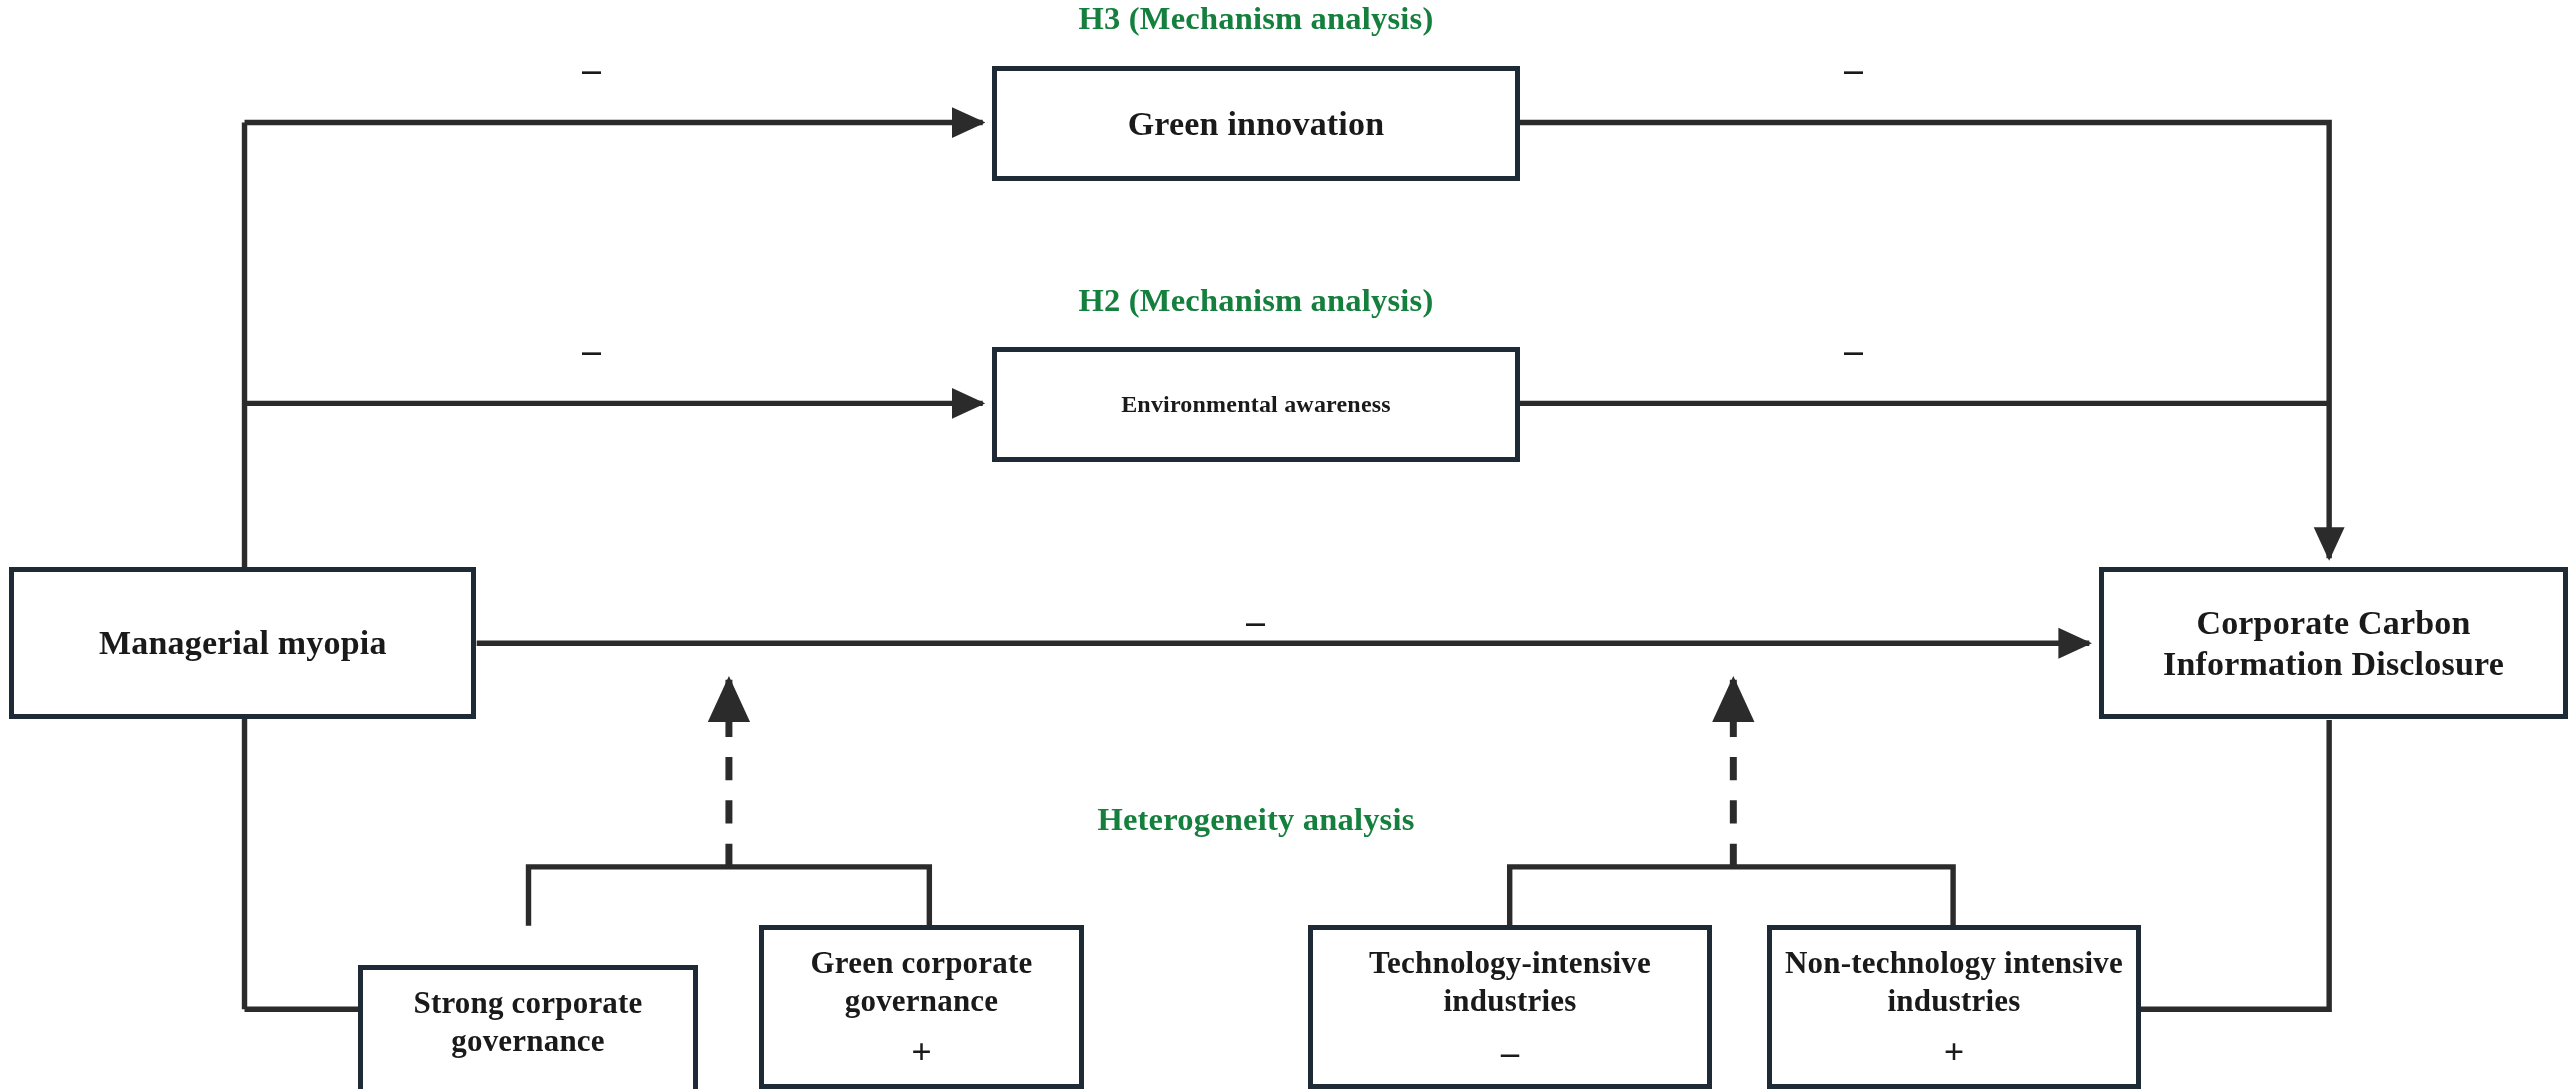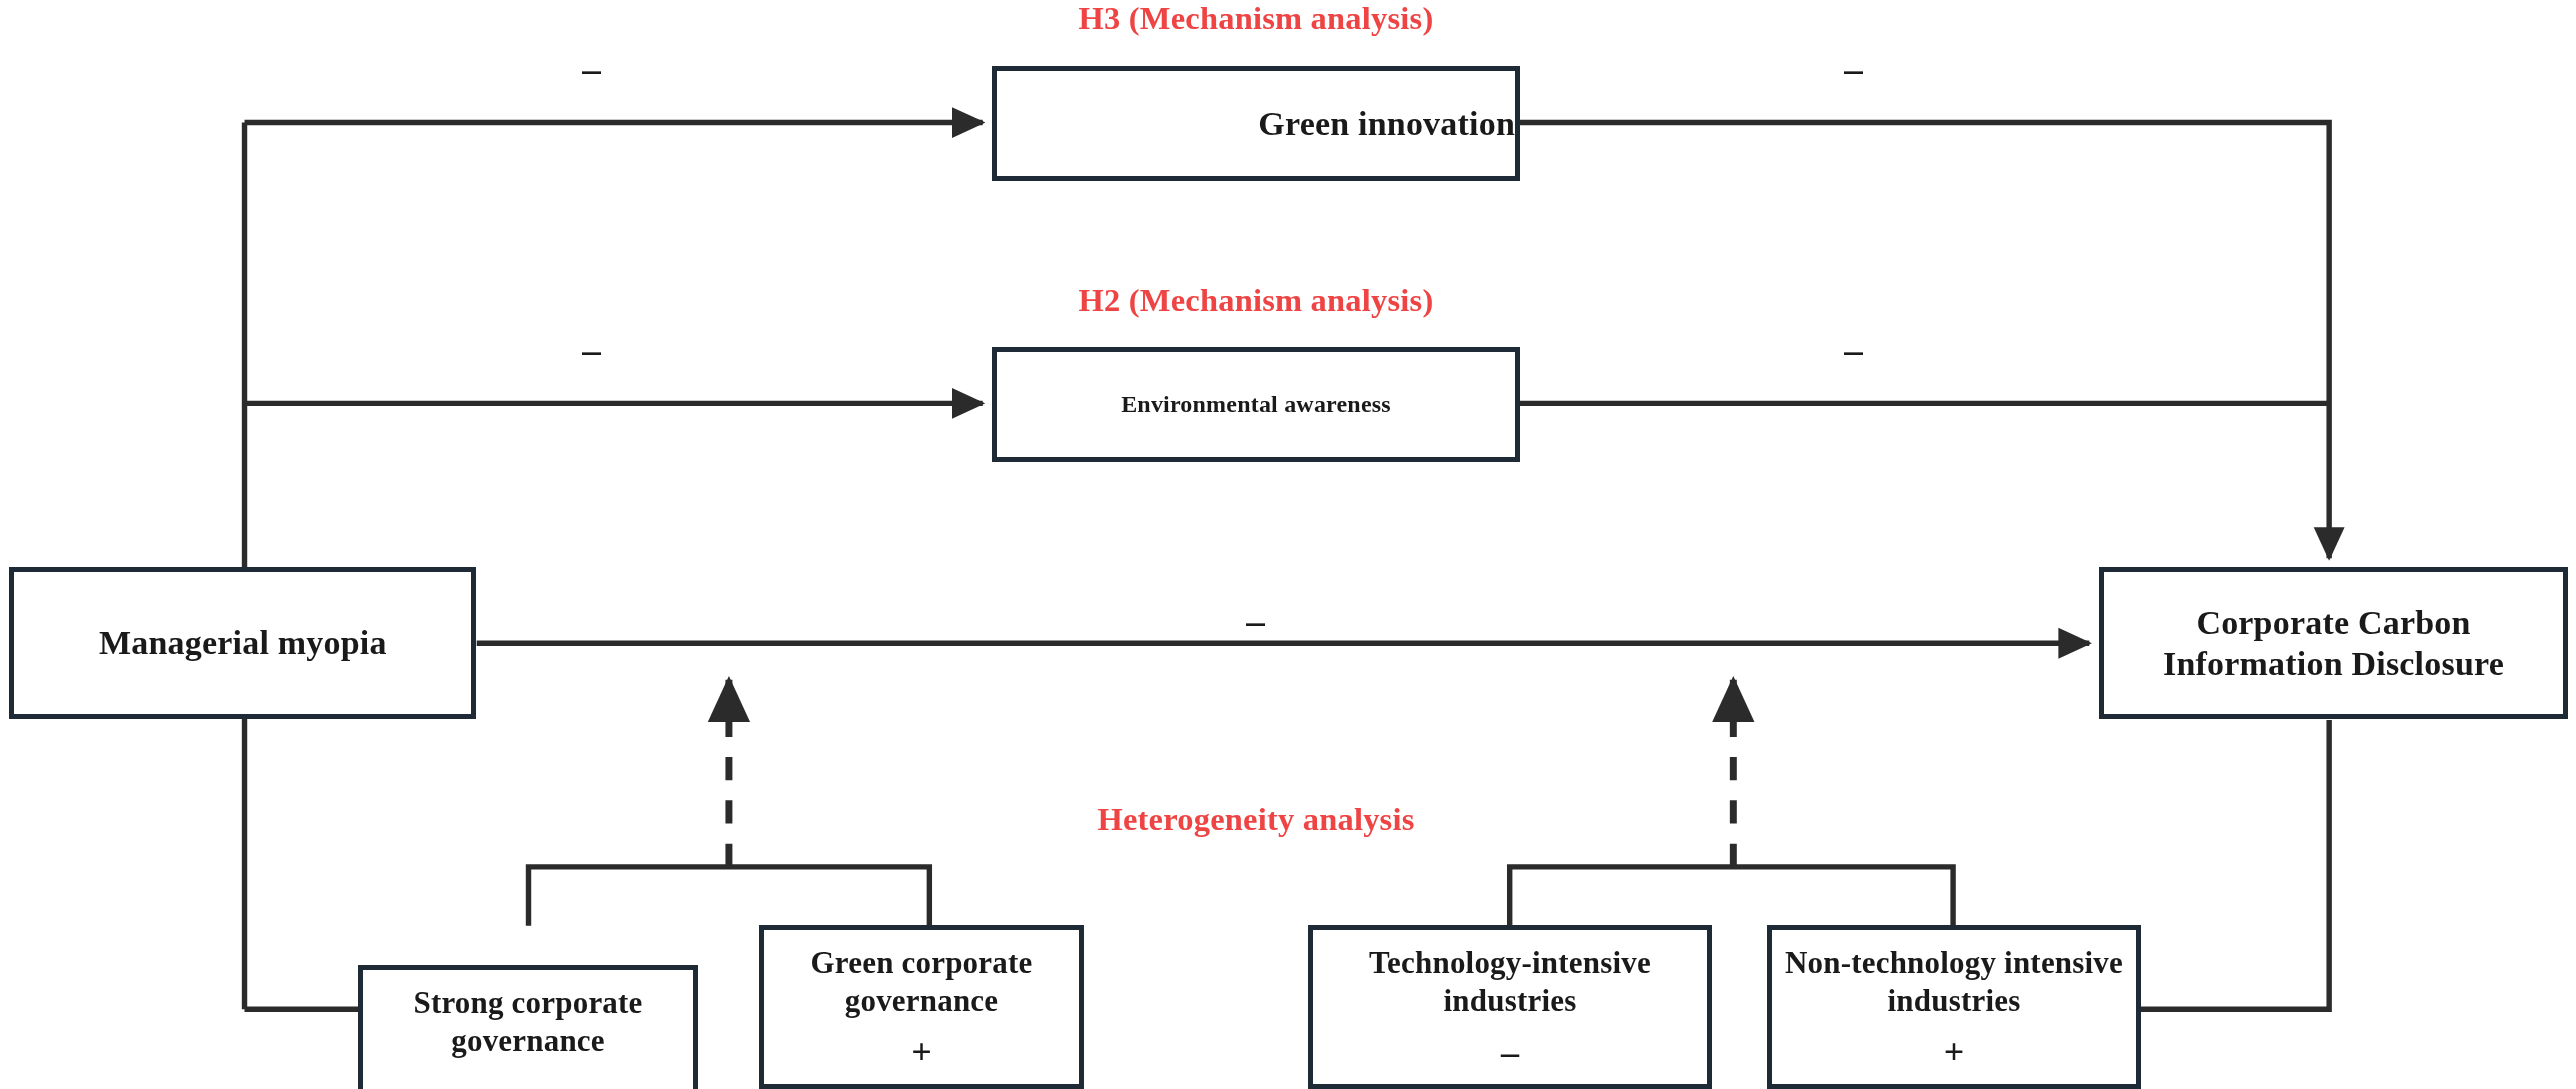--- a/index.html
+++ b/index.html
@@ -44,35 +44,35 @@
   .node .nsign {
     display: block;
     font-size: 36px;
     line-height: 1;
     margin-top: 14px;
     font-weight: bold;
   }
   .caption {
     position: absolute;
     font-weight: bold;
-    color: #ef4444;
+    color: #15803d;
     white-space: nowrap;
     text-align: center;
     letter-spacing: 0.2px;
   }
   .sign-mark {
     position: absolute;
     font-weight: bold;
     color: #1a1a1a;
     white-space: nowrap;
     text-align: center;
   }
 
   
-  #node-green-innovation      { left: 992px; top: 66px;   width: 528px;  height: 115px; font-size: 34px; align-items: flex-end; }
+  #node-green-innovation      { left: 992px; top: 66px;   width: 528px;  height: 115px; font-size: 34px; }
   #node-environmental         { left: 992px; top: 347px;  width: 528px;  height: 115px; font-size: 24px; }
   #node-managerial-myopia     { left: 9.3px;   top: 567px;  width: 467px;  height: 152px; font-size: 34px; }
   #node-carbon-disclosure     { left: 2099px; top: 567px;  width: 469px;  height: 152px; font-size: 34px; }
   #node-strong-governance     { left: 358px;  top: 925px; width: 340px;  height: 164px; font-size: 31px; margin-top: 40px; }
   #node-weak-governance       { left: 759px;  top: 925px; width: 325px;  height: 164px; font-size: 31px; }
   #node-tech-intensive        { left: 1308px; top: 925px; width: 404px;  height: 164px; font-size: 31px; }
   #node-nontech-intensive     { left: 1767px; top: 925px; width: 374px;  height: 164px; font-size: 31px; }
 
   
   #caption-h3   { left: 992px; top: 0px;    width: 528px; font-size: 32.5px; }

